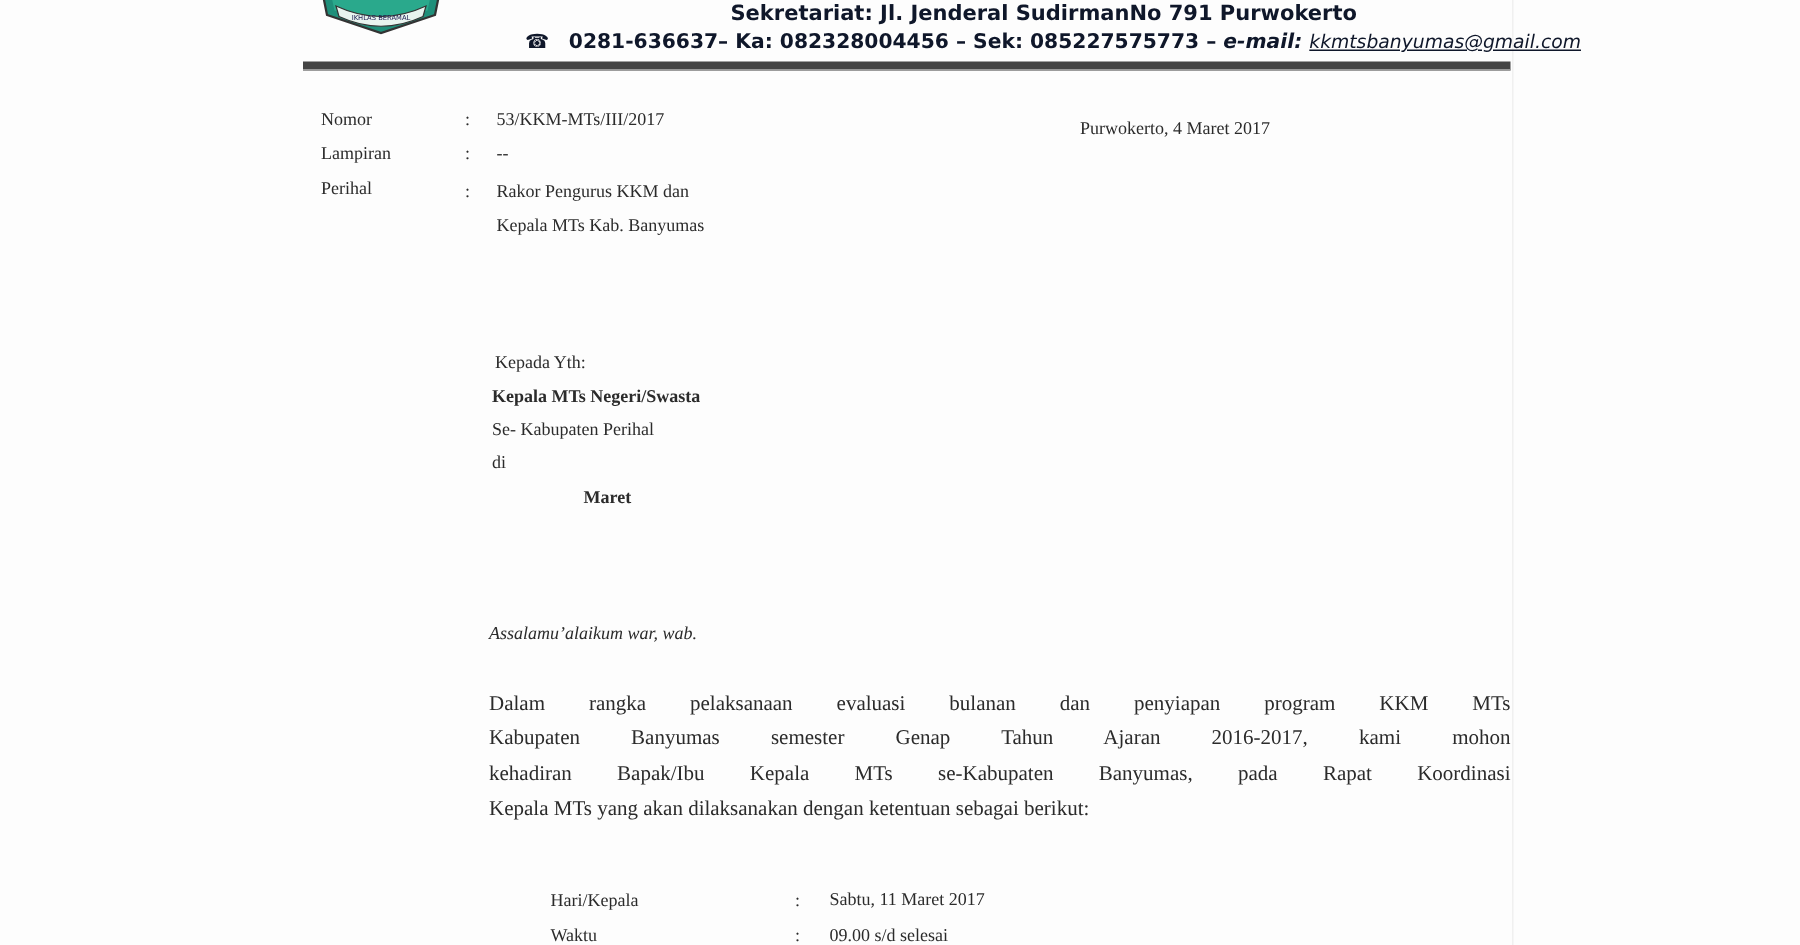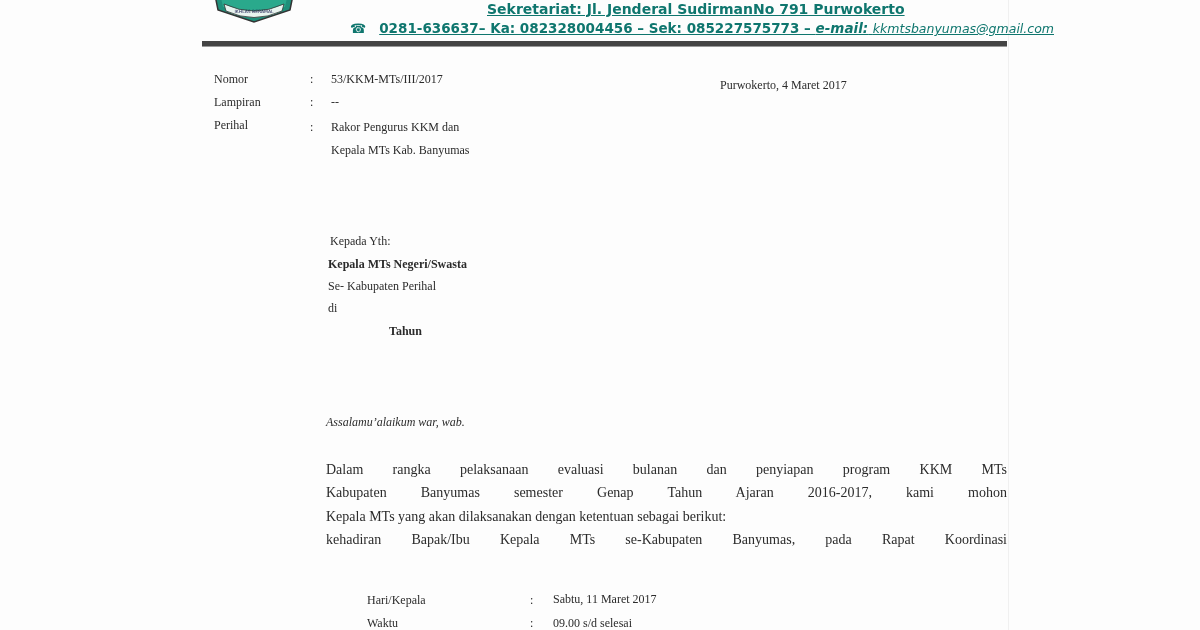--- a/index.html
+++ b/index.html
@@ -1,19 +1,19 @@
 <!DOCTYPE html>
 <html><head>
 <meta charset="utf-8">
 <style>
   html, body { margin:0; padding:0; }
   body { width:1200px; height:630px; background:#fdfdfd; position:relative; overflow:hidden; font-family:"Liberation Serif", serif; color:#2b2b2b; }
   .page-fold { position:absolute; left:1008px; top:0; width:1px; height:630px; background:#f0f0f0; }
   .logo { position:absolute; left:210px; top:-20px; width:88px; height:44px; }
-  .hdr { position:absolute; font-family:"DejaVu Sans", sans-serif; font-weight:bold; color:#0f766e;text-decoration:underline; }
+  .hdr { position:absolute; font-family:"DejaVu Sans", sans-serif; font-weight:bold; color:#0f172a; }
   .hdr-addr { left:487px; top:1px; font-size:14px; }
   .hdr-contact { left:350px; top:20px; font-size:13.5px; white-space:nowrap; }
   .hdr-contact .phone { display:inline-block; margin-right:13px; font-size:13px; }
   .hdr-contact .em { font-style:italic; }
   .hdr-contact .mail { font-style:italic; font-weight:normal; text-decoration:underline; font-family:"DejaVu Sans", sans-serif; font-size:12.5px; }
   .rule { position:absolute; left:202px; top:41px; width:805px; height:5px; background:#444; border-bottom:1px solid #999; }
   .t { position:absolute; font-size:12px; white-space:nowrap; line-height:23px; }
   .meta-label { left:214px; }
   .meta-colon { left:310px; }
   .meta-val { left:331px; }
@@ -55,29 +55,29 @@
 <div class="t meta-colon" style="top:116px">:</div>
 <div class="t meta-val" style="top:116px">Rakor Pengurus KKM dan</div>
 <div class="t meta-val" style="top:139px">Kepala MTs Kab. Banyumas</div>
 
 <div class="t date">Purwokerto,  4 Maret 2017</div>
 
 <div class="t" style="left:330px; top:230px;">Kepada Yth:</div>
 <div class="t bold" style="left:328px; top:253px;">Kepala MTs Negeri/Swasta</div>
 <div class="t" style="left:328px; top:275px;">Se- Kabupaten Perihal</div>
 <div class="t" style="left:328px; top:297px;">di</div>
-<div class="t bold" style="left:389px; top:320px;">Tahun</div>
+<div class="t bold" style="left:389px; top:320px;">Maret</div>
 
 <div class="t italic" style="left:326px; top:411px;">Assalamu’alaikum war, wab.</div>
 
 <div class="para">
   <span class="line">Dalam rangka pelaksanaan evaluasi bulanan dan penyiapan program KKM MTs</span>
   <span class="line">Kabupaten Banyumas semester Genap Tahun Ajaran 2016-2017, kami mohon</span>
+  <span class="line">kehadiran Bapak/Ibu Kepala MTs se-Kabupaten Banyumas, pada Rapat Koordinasi</span>
   <span class="line last">Kepala MTs yang akan dilaksanakan dengan ketentuan sebagai berikut:</span>
-  <span class="line">kehadiran Bapak/Ibu Kepala MTs se-Kabupaten Banyumas, pada Rapat Koordinasi</span>
 </div>
 
 <div class="t" style="left:367px; top:589px;">Hari/Kepala</div>
 <div class="t" style="left:530px; top:589px;">:</div>
 <div class="t" style="left:553px; top:568px;margin-top:20px;">Sabtu, 11 Maret 2017</div>
 
 <div class="t" style="left:367px; top:612px;">Waktu</div>
 <div class="t" style="left:530px; top:612px;">:</div>
 <div class="t" style="left:553px; top:612px;">09.00 s/d selesai</div>
 

